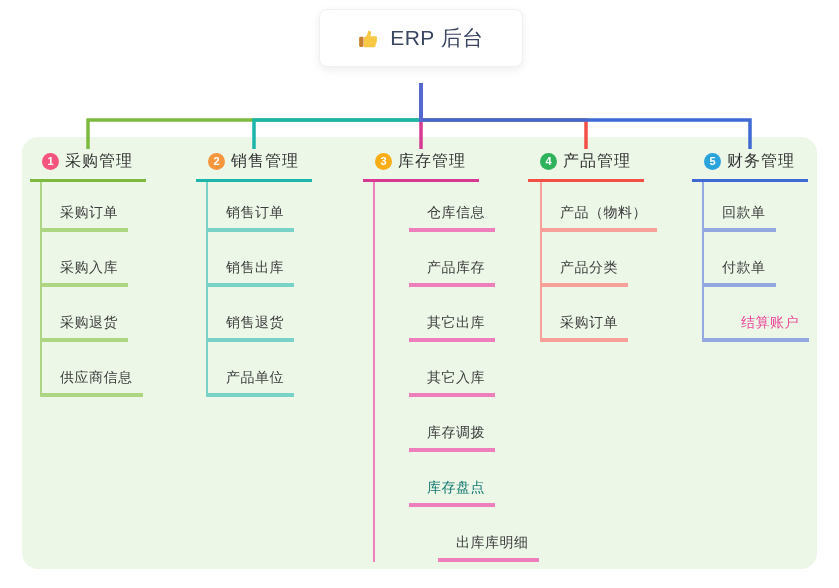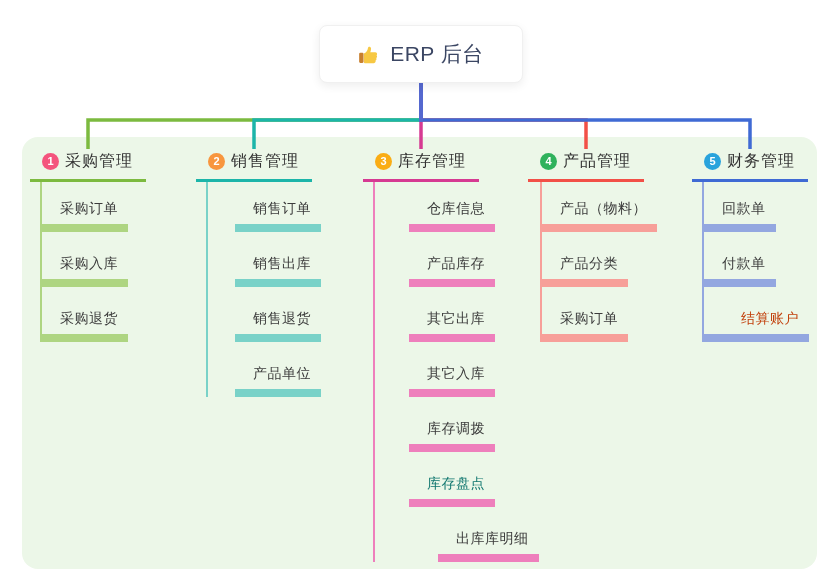--- a/index.html
+++ b/index.html
@@ -1,32 +1,32 @@
 <!DOCTYPE html>
 <html><head>
 <meta charset="utf-8">
 <style>
   html,body{margin:0;padding:0;background:#ffffff;width:839px;height:588px;overflow:hidden;
     font-family:"Liberation Sans","DejaVu Sans",sans-serif;}
   .canvas{position:relative;width:839px;height:588px;}
   .panel{position:absolute;left:22px;top:137px;width:795px;height:432px;border-radius:16px;}
   svg.connectors{position:absolute;left:0;top:0;width:839px;height:588px;pointer-events:none;}
-  .root-node{position:absolute;left:319px;top:25px;width:204px;height:58px;background:#ffffff;
+  .root-node{position:absolute;left:319px;top:9px;width:204px;height:58px;background:#ffffff;
     border:1px solid #f0f0f0;border-radius:8px;box-shadow:0 3px 10px rgba(0,0,0,0.07);
     display:flex;align-items:center;justify-content:center;gap:9px;box-sizing:border-box;cursor:pointer;}
   .root-label{font-size:21px;letter-spacing:0.5px;}
   .branch{position:absolute;}
   .branch-header{display:flex;align-items:center;gap:6px;padding:0 0 7px 12px;width:116px;
     box-sizing:border-box;border-bottom:3px solid #000;cursor:pointer;}
   .badge{width:17px;height:17px;border-radius:50%;color:#fff;font-size:11px;font-weight:bold;
     display:flex;align-items:center;justify-content:center;flex:0 0 17px;line-height:1;}
   .branch-label{font-size:16px;letter-spacing:1px;white-space:nowrap;}
   .children{margin-left:10px;border-left:2px solid #ccc;}
   .child{height:55px;display:flex;align-items:flex-end;width:max-content;
-    padding:0 10px 6px 18px;box-sizing:border-box;border-bottom:8px solid #4c1d95;
+    padding:0 10px 6px 18px;box-sizing:border-box;border-bottom:4px solid #4c1d95;
     font-size:14px;letter-spacing:0.5px;white-space:nowrap;cursor:pointer;}
   .child:first-child{height:50px;}
 </style>
 </head>
 <body>
 
 <div class="canvas">
   <div class="panel" style="background: rgb(236, 247, 232);"></div>
   <svg class="connectors" viewBox="0 0 839 588">
       <path d="M 88 149 L 88 120 L 421 120" stroke="#7cba3f" stroke-width="3.5" fill="none"></path>
@@ -50,29 +50,30 @@
   <div id="branches">
   <div class="branch" style="left: 30px; top: 151px;">
     <div class="branch-header" style="border-bottom-color: rgb(124, 186, 63);">
       <span class="badge" style="background: rgb(244, 84, 125);">1</span>
       <span class="branch-label" style="color: rgb(51, 51, 51);">采购管理</span>
     </div>
     <div class="children" style="border-left-color: rgb(174, 213, 129);">
           <div class="child" style="border-bottom-color: rgb(174, 213, 129); color: rgb(59, 59, 59);">采购订单</div>
           <div class="child" style="border-bottom-color: rgb(174, 213, 129); color: rgb(59, 59, 59);">采购入库</div>
           <div class="child" style="border-bottom-color: rgb(174, 213, 129); color: rgb(59, 59, 59);">采购退货</div>
+          <div class="child" style="border-bottom-color: rgb(174, 213, 129); color: rgb(59, 59, 59);">供应商信息</div>
         </div>
   </div>
 
   <div class="branch" style="left: 196px; top: 151px;">
     <div class="branch-header" style="border-bottom-color: rgb(28, 181, 169);">
       <span class="badge" style="background: rgb(248, 150, 62);">2</span>
       <span class="branch-label" style="color: rgb(51, 51, 51);">销售管理</span>
     </div>
-    <div class="children" style="border-left-color: rgb(121, 210, 200); padding-left: 27px;">
+    <div class="children" style="border-left-color: rgb(121, 210, 200);">
           <div class="child" style="border-bottom-color: rgb(121, 210, 200); color: rgb(59, 59, 59);">销售订单</div>
           <div class="child" style="border-bottom-color: rgb(121, 210, 200); color: rgb(59, 59, 59);">销售出库</div>
           <div class="child" style="border-bottom-color: rgb(121, 210, 200); color: rgb(59, 59, 59);">销售退货</div>
           <div class="child" style="border-bottom-color: rgb(121, 210, 200); color: rgb(59, 59, 59);">产品单位</div>
         </div>
   </div>
 
   <div class="branch" style="left: 363px; top: 151px;">
     <div class="branch-header" style="border-bottom-color: rgb(214, 58, 146);">
       <span class="badge" style="background: rgb(250, 173, 20);">3</span>
@@ -102,17 +103,17 @@
   </div>
 
   <div class="branch" style="left: 692px; top: 151px;">
     <div class="branch-header" style="border-bottom-color: rgb(63, 106, 212);">
       <span class="badge" style="background: rgb(41, 163, 220);">5</span>
       <span class="branch-label" style="color: rgb(51, 51, 51);">财务管理</span>
     </div>
     <div class="children" style="border-left-color: rgb(147, 167, 224);">
           <div class="child" style="border-bottom-color: rgb(147, 167, 224); color: rgb(59, 59, 59);">回款单</div>
           <div class="child" style="border-bottom-color: rgb(147, 167, 224); color: rgb(59, 59, 59);">付款单</div>
-          <div class="child" style="border-bottom-color: rgb(147, 167, 224); color: #c2410c; padding-left: 37px;">结算账户</div>
+          <div class="child" style="border-bottom-color: rgb(147, 167, 224); color: #ec4899; padding-left: 37px;">结算账户</div>
         </div>
   </div>
 </div>
 </div>
 
 </body></html>

